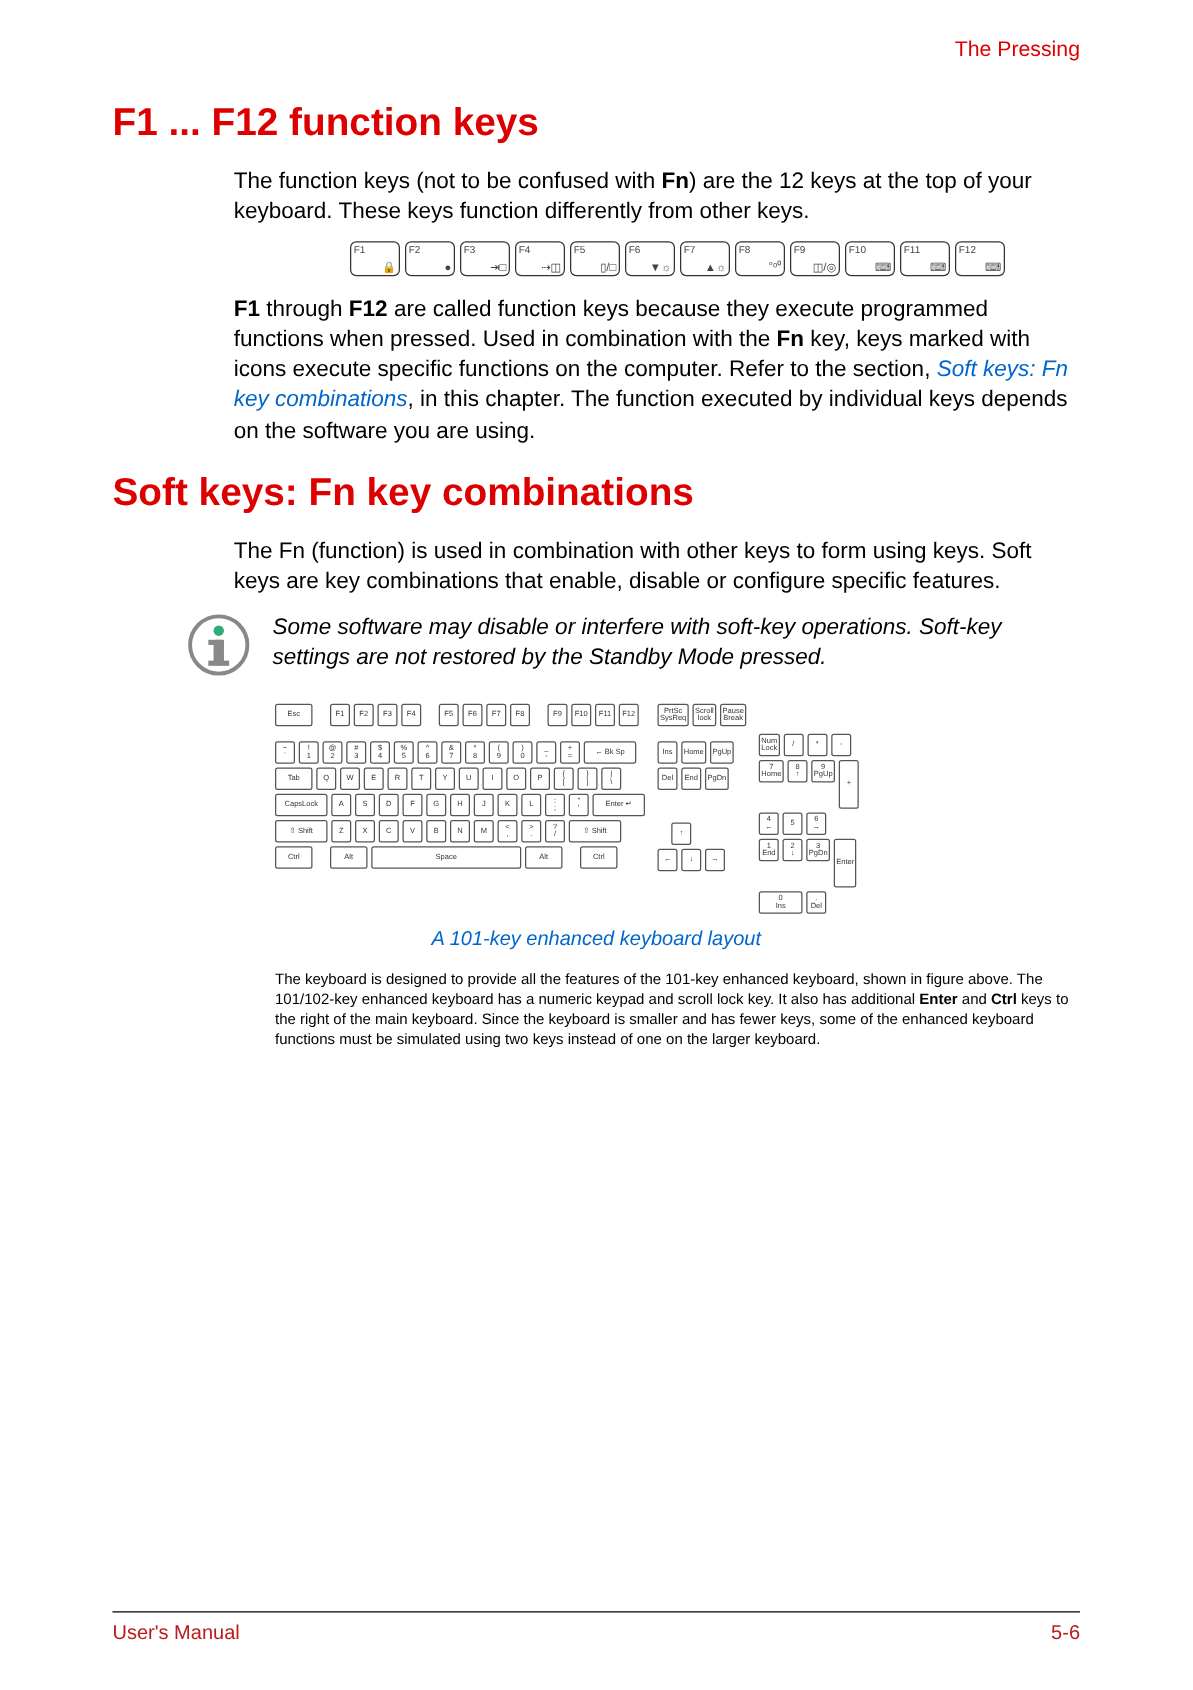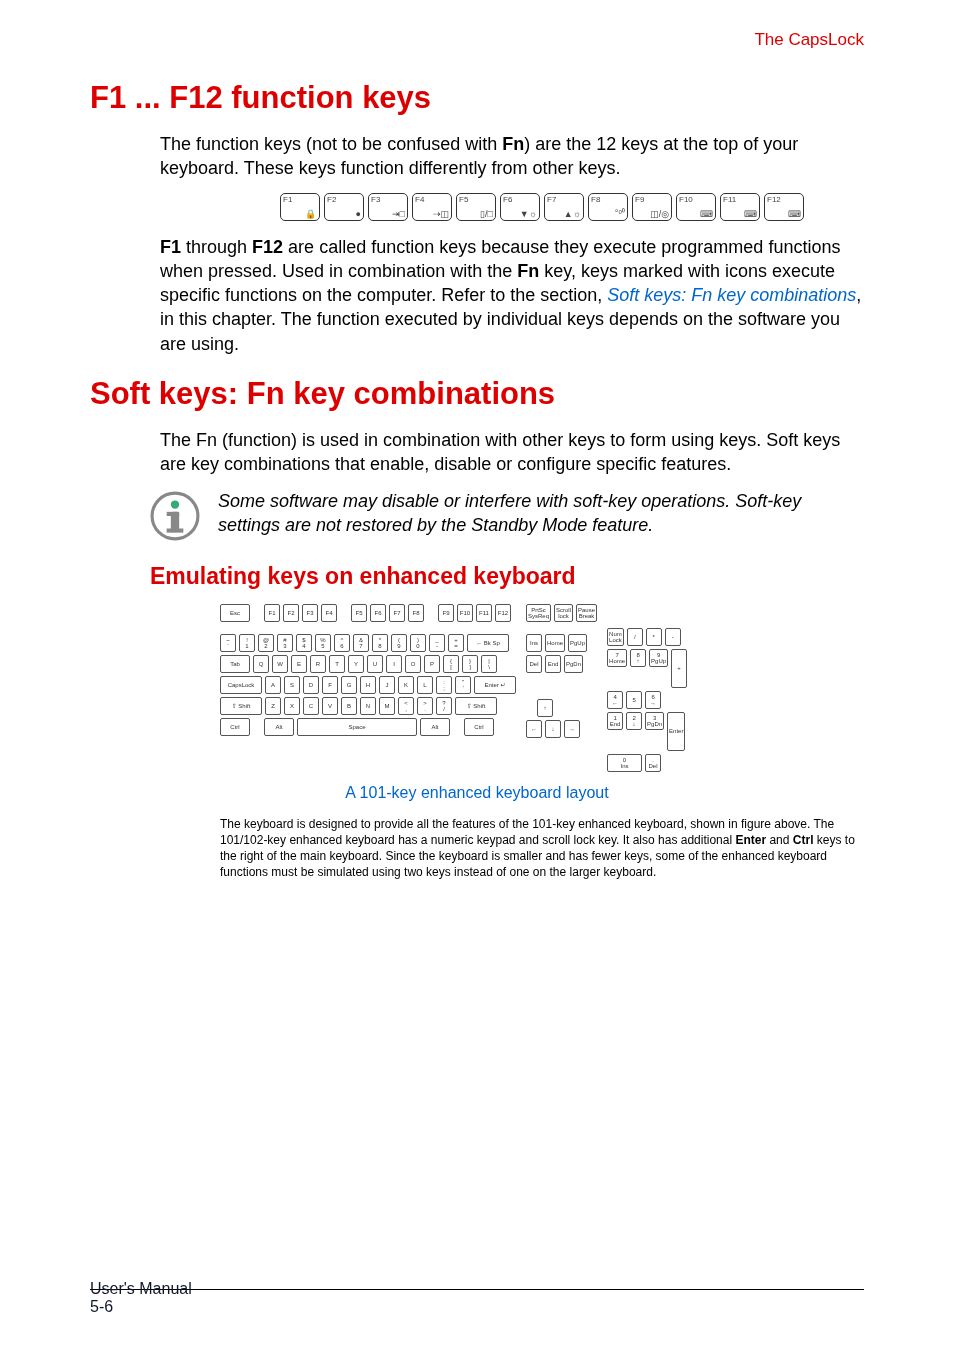--- a/index.html
+++ b/index.html
@@ -33,21 +33,21 @@
     margin: 20px 0 16px 0;
     font-family: Arial, Helvetica, sans-serif;
   }
   .h2-red {
     color: #d00;
     font-weight: bold;
     font-size: 23px;
     margin: 18px 0 14px 60px;
   }
   .body-block {
-    margin-left: 70px;
+    margin-left: 97px;
     font-size: 18px;
     line-height: 1.35;
     margin-bottom: 12px;
   }
   .body-block-full {
     margin-left: 130px;
     font-size: 12px;
     line-height: 1.35;
     margin-bottom: 10px;
   }
@@ -88,20 +88,21 @@
     font-size: 8px;
     padding: 1px 2px;
     box-sizing: border-box;
     position: relative;
     color: #444;
   }
   .fkey .lbl { position: absolute; top: 1px; left: 2px; font-size: 8px; }
   .fkey .ic { position: absolute; bottom: 1px; right: 2px; font-size: 9px; }
   .caption-blue {
     color: #06c;
+    font-style: italic;
     text-align: center;
     font-size: 16px;
     margin: 12px 0 14px 0;
   }
   .kbd-figure {
     margin: 10px 0 8px 130px;
   }
   .kbd-wrap {
     display: flex;
     gap: 10px;
@@ -133,38 +134,37 @@
   .k-space { min-width: 120px; }
   .k-tall { height: 40px; }
   .gap-s { width: 8px; }
   .footer {
     position: absolute;
     left: 90px;
     right: 90px;
     bottom: 36px;
     display: flex;
     justify-content: space-between;
-    color: #0f172a;
+    color: #b91c1c;
     font-size: 16px;
     border-top: none;
-    flex-direction: column;
   }
   .footer-line {
     position: absolute;
     left: 90px;
     right: 90px;
     bottom: 62px;
     border-top: 1px solid #000;
   }
 </style>
 </head>
 <body>
 
 <div class="page">
-  <div class="header">The CapsLock</div>
+  <div class="header">The Pressing</div>
 
   <div class="h1-red">F1 ... F12 function keys</div>
 
   <div class="body-block">
     <span>The function keys (not to be confused with </span><b>Fn</b><span>) are the 12 keys at the top of your keyboard. These keys function differently from other keys.</span>
   </div>
 
   <div class="fkey-row" id="fkey-row">
       <div class="fkey">
         <span class="lbl">F1</span>
@@ -225,24 +225,23 @@
   <div class="body-block">The Fn (function) is used in combination with other keys to form using keys. Soft keys are key combinations that enable, disable or configure specific features.</div>
 
   <div class="note-row">
     <svg class="note-icon" viewBox="0 0 48 48">
       <circle cx="24" cy="24" r="22" fill="none" stroke="#888" stroke-width="3"></circle>
       <circle cx="24" cy="13" r="4" fill="#3a7"></circle>
       <rect x="20" y="20" width="8" height="18" rx="2" fill="#888"></rect>
       <rect x="16" y="20" width="12" height="4" fill="#888"></rect>
       <rect x="16" y="36" width="16" height="4" fill="#888"></rect>
     </svg>
-    <div class="note-text">Some software may disable or interfere with soft-key operations. Soft-key settings are not restored by the Standby Mode feature.</div>
-  </div>
-
-  <div class="h2-red">Emulating keys on enhanced keyboard</div>
+    <div class="note-text">Some software may disable or interfere with soft-key operations. Soft-key settings are not restored by the Standby Mode pressed.</div>
+  </div>
+
 
   <div class="kbd-figure">
     <div class="kbd-wrap" id="kbd-wrap">
         <div class="kbd-main">
           <div class="kbd-row">
             <div class="k k-wide" style="white-space: pre-line;">Esc</div>
             <div class="gap-s"></div>
             <div class="k" style="white-space: pre-line;">F1</div>
             <div class="k" style="white-space: pre-line;">F2</div>
             <div class="k" style="white-space: pre-line;">F3</div>

